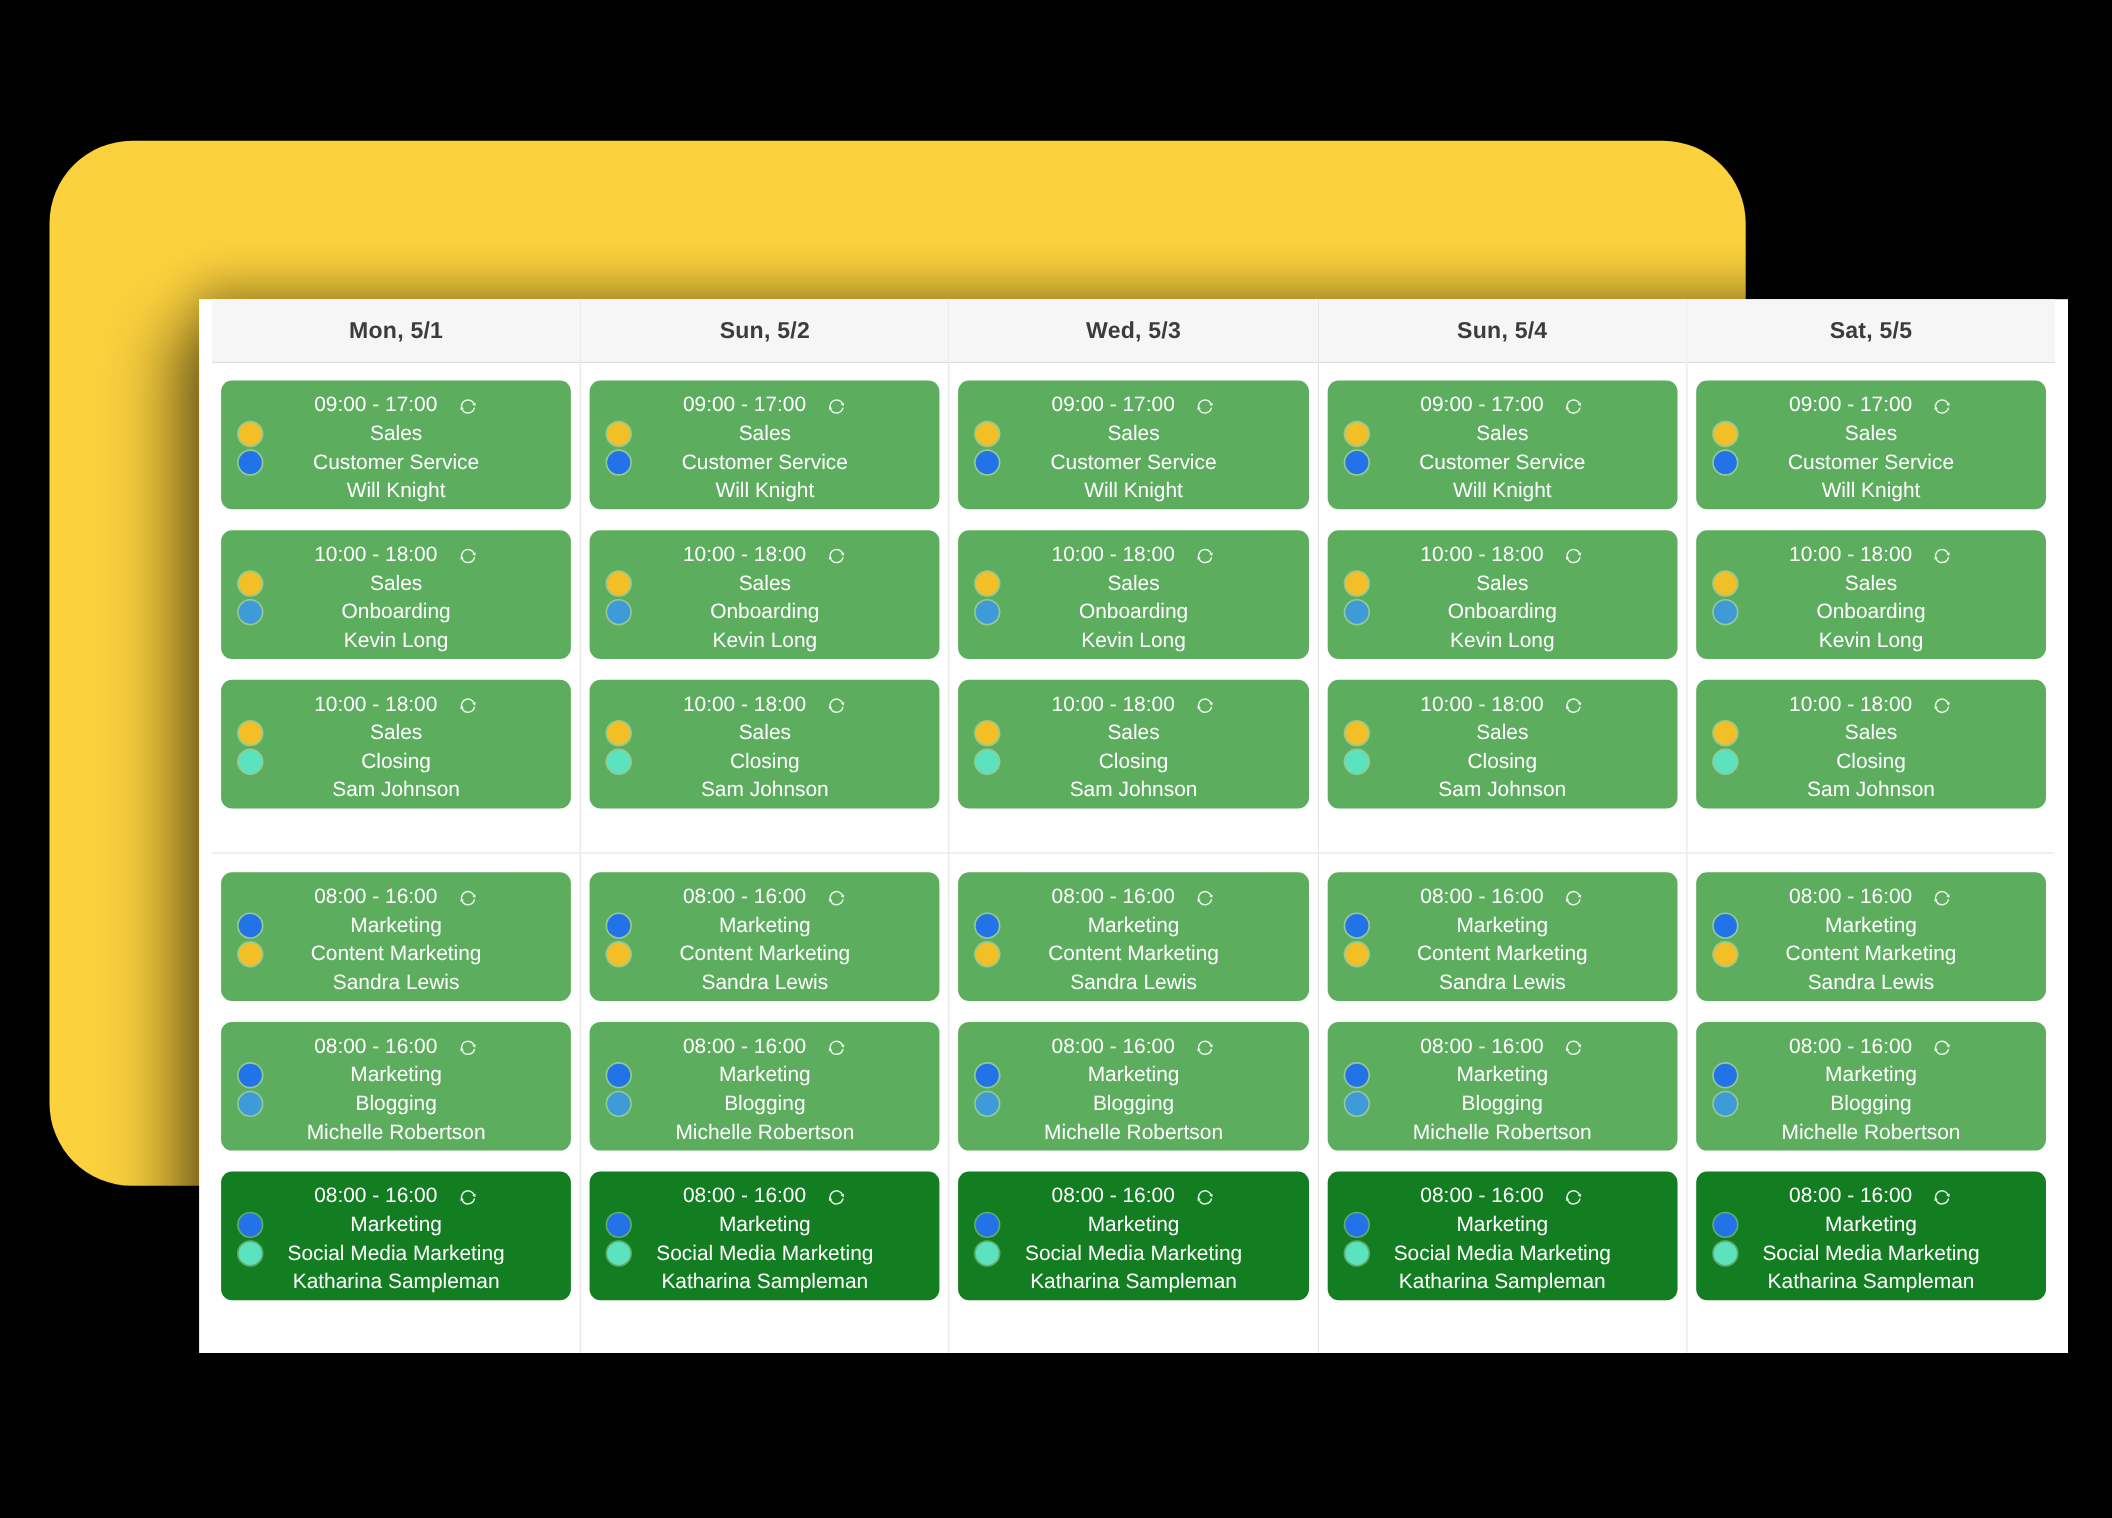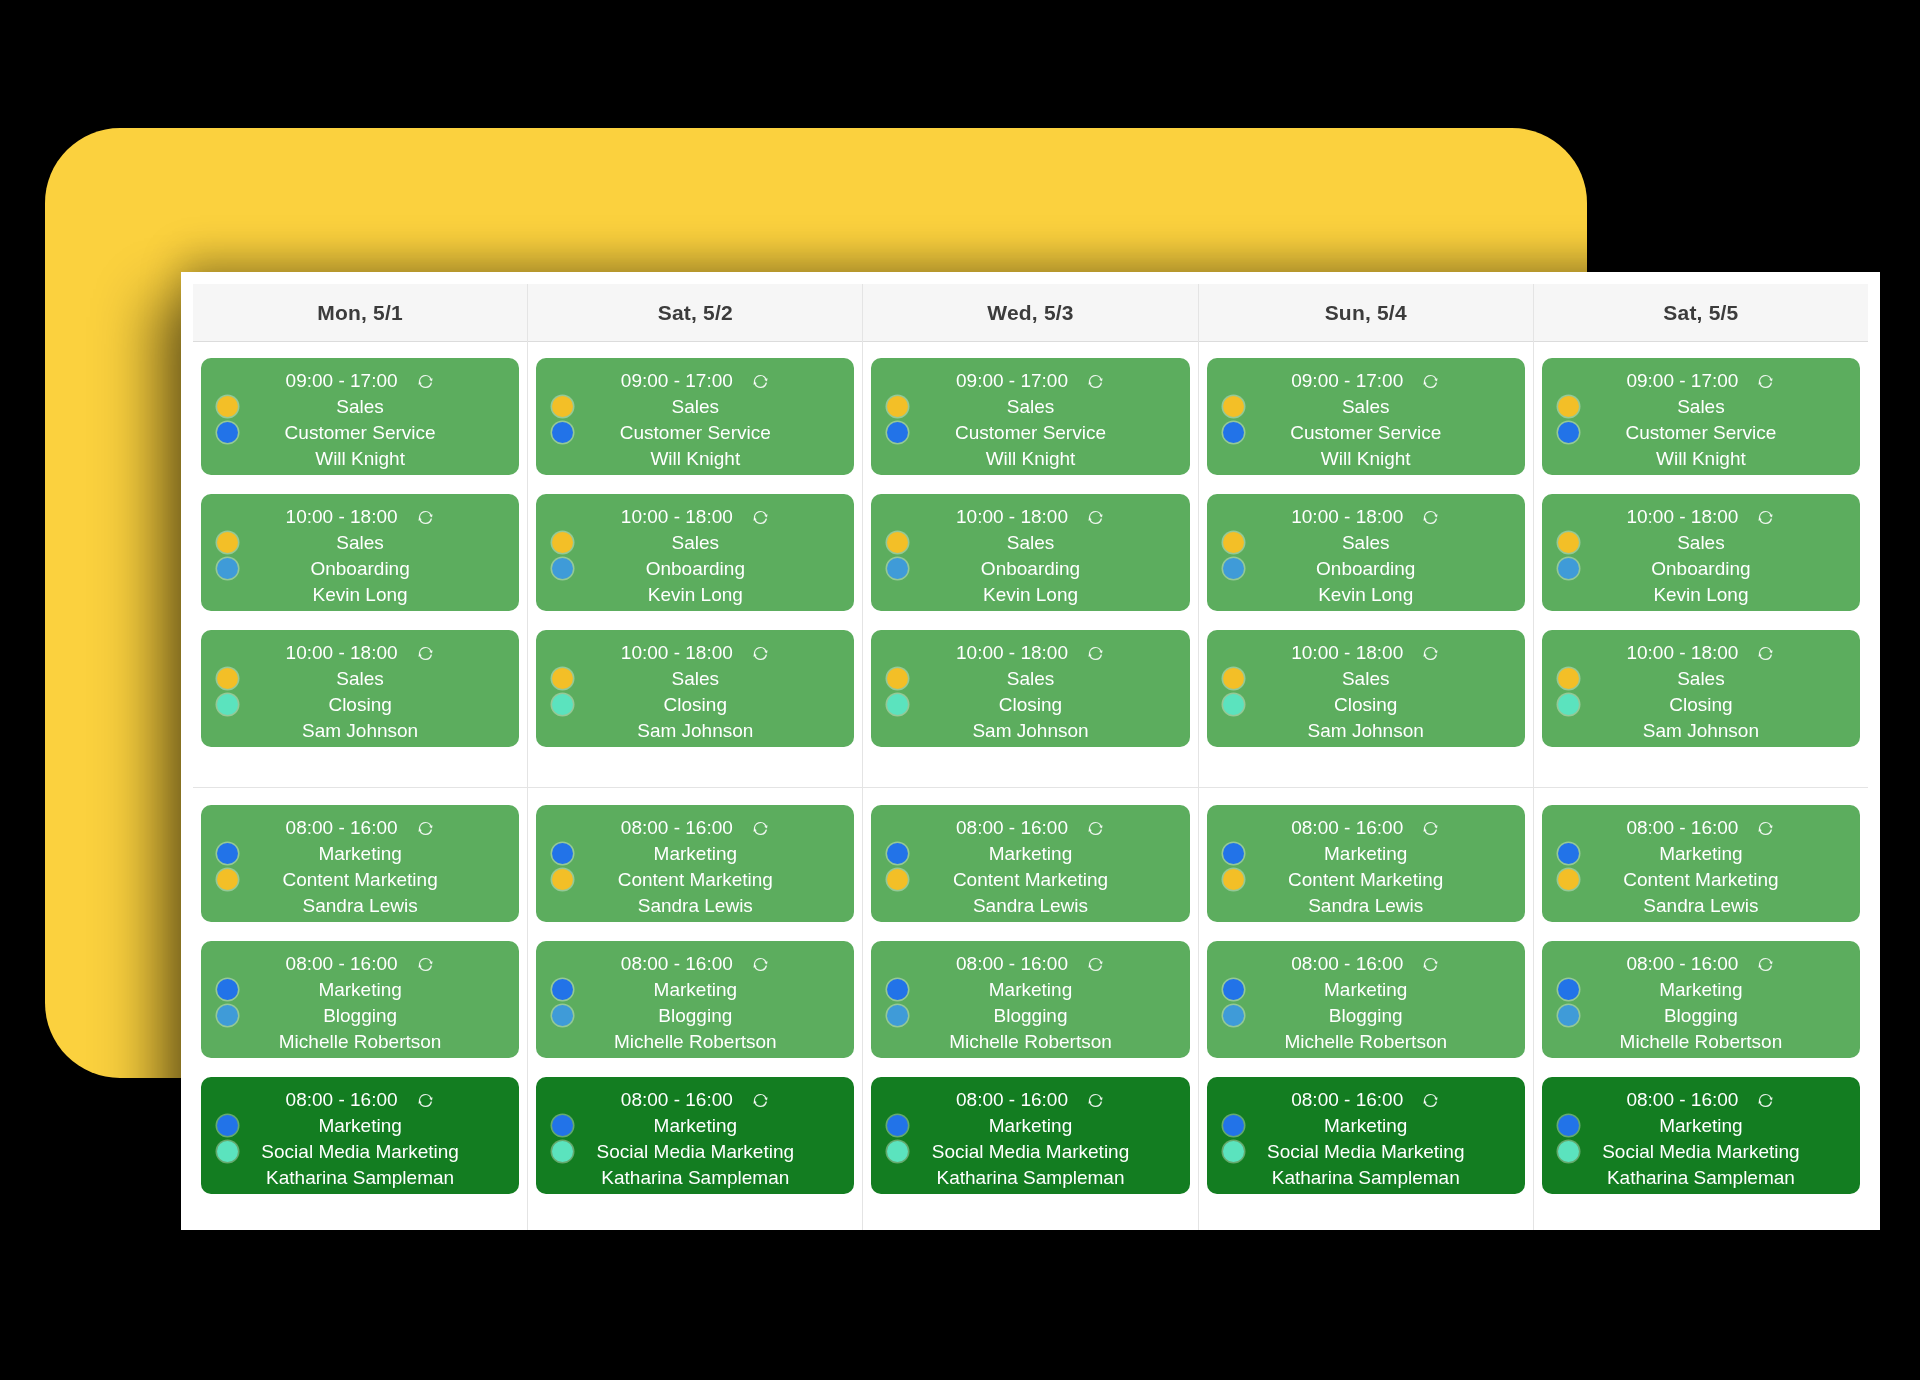--- a/index.html
+++ b/index.html
@@ -30,21 +30,21 @@
     border-radius:75px;
     background:var(--accent);
     box-shadow:0 22px 60px rgba(0,0,0,.55);
   }
   .panel{
     position:absolute;
     left:181px;top:272px;
     width:1699px;height:958px;
     background:#fff;
     box-shadow:-28px 26px 55px rgba(0,0,0,.45), 0 -14px 38px rgba(0,0,0,.28);
-    padding:12px 12px 0 12px;
+    padding:0 12px 0 12px;
   }
   .grid{display:flex;height:100%;}
   .day-col{
     flex:1 1 0;
     min-width:0;
     display:flex;flex-direction:column;
     border-right:1px solid var(--grid-line);
   }
   .day-col:last-child{border-right:none;}
   .day-header{
@@ -195,21 +195,21 @@
     </div>
     <div class="line team-line">Marketing</div>
     <div class="line role-line">Social Media Marketing</div>
     <div class="line person-line">Katharina Sampleman</div>
   </div>
 </div>
   </div>
 
   <div class="day-col">
     <div class="day-header">
-      <span class="day-label">Sat, 5/2</span>
+      <span class="day-label">Sun, 5/2</span>
     </div>
     <div class="section section-1">
   <div class="shift-card" style="background: rgb(92, 173, 94);">
     <span class="dot dot-team" style="background: rgb(243, 191, 39);"></span>
     <span class="dot dot-role" style="background: rgb(34, 115, 232);"></span>
     <div class="line time-line">
       <span class="time-text">09:00 - 17:00</span>
       <svg class="sync-icon" viewBox="0 0 24 24" aria-hidden="true" style="display: block;">
         <path class="arc" d="M4.76 13.94 A7.5 7.5 0 0 1 18.80 8.83"></path>
         <path class="head" d="M20.24 11.91 L16.72 9.80 L20.88 7.86 Z"></path>

